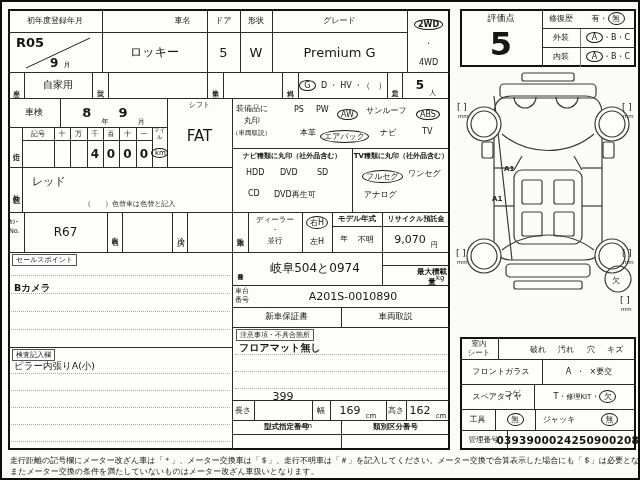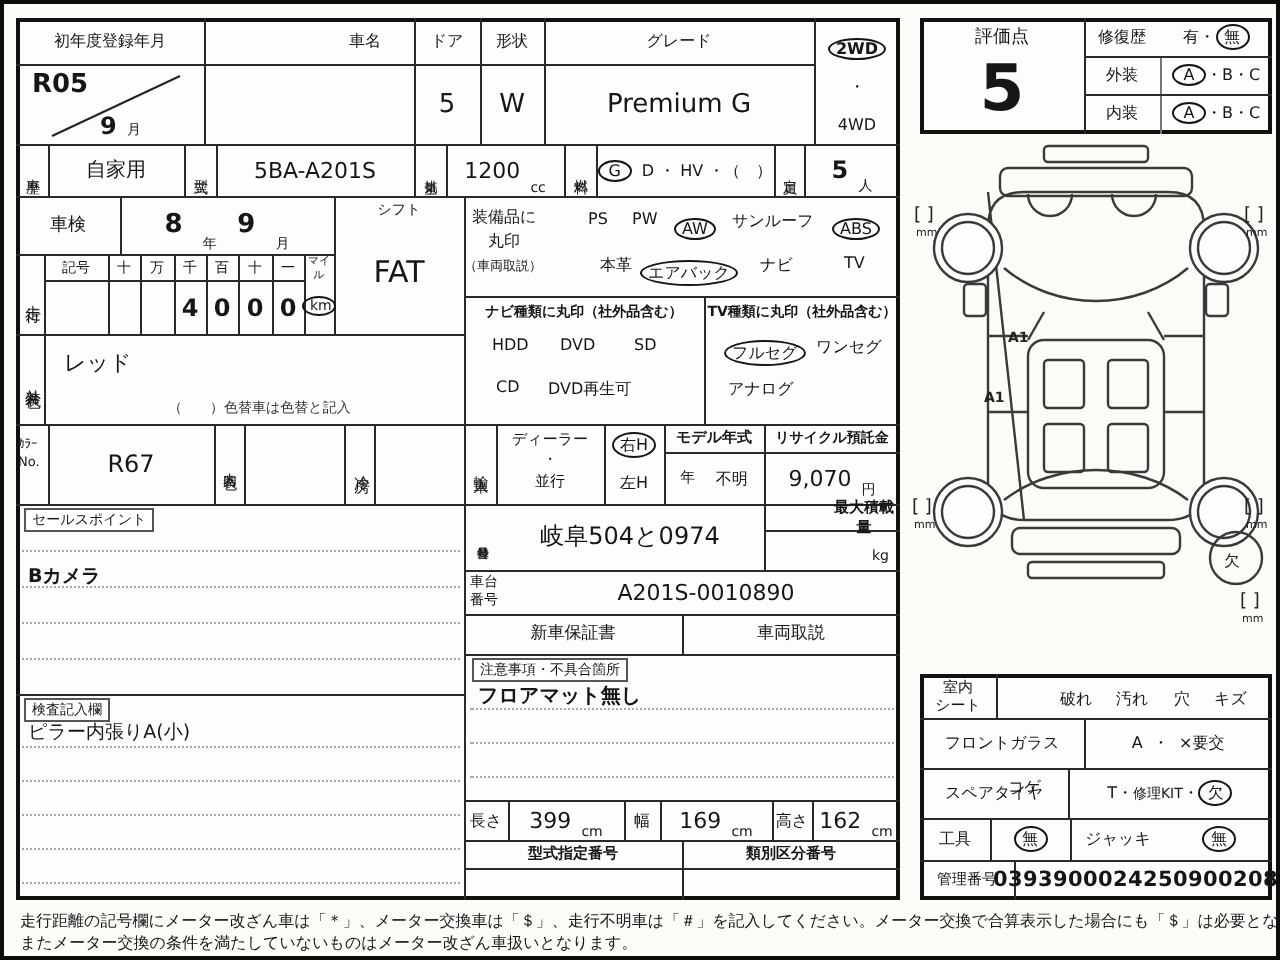--- a/index.html
+++ b/index.html
@@ -116,32 +116,29 @@
   </div>
 
   <svg class="abs" style="left:6px;top:30px;" width="94" height="40">
       <line x1="18" y1="36" x2="82" y2="6" stroke="#222" stroke-width="1"></line>
     </svg>
   <div class="abs f13 b" style="left:14px;top:33px;">R05</div>
   <div class="abs nw" style="left:48px;top:50px;">
     <span class="f12 b">9</span>
     <span class="f7">月</span>
   </div>
+  <div class="abs c f12" style="left:100px;top:30px;width:105px;height:40px;">ロッキー</div>
   <div class="abs c f13" style="left:205px;top:30px;width:33px;height:40px;">5</div>
   <div class="abs c f13" style="left:238px;top:30px;width:32px;height:40px;">W</div>
   <div class="abs c f13" style="left:270px;top:30px;width:135px;height:40px;">Premium G</div>
 
   <div class="abs c vert f7" style="left:6px;top:70px;width:16px;height:26px;">車歴</div>
   <div class="abs c f10" style="left:22px;top:70px;width:68px;height:26px;">自家用</div>
   <div class="abs c vert f7" style="left:90px;top:70px;width:16px;height:26px;">型式</div>
-  <div class="abs c f11" style="left:106px;top:70px;width:99px;height:26px;">5BA-A201S</div>
   <div class="abs c vert f6" style="left:205px;top:70px;width:16px;height:26px;">排気量</div>
-  <div class="abs c nw" style="left:221px;top:70px;width:59px;height:26px;">
-    <span class="f11">1200</span>&nbsp;<span class="f7" style="align-self:flex-end;">cc</span>
-  </div>
   <div class="abs c vert f7" style="left:280px;top:70px;width:16px;height:26px;">燃料</div>
   <div class="abs c nw" style="left:296px;top:70px;width:89px;height:26px;">
     <span class="circ f8">G</span>&nbsp;<span class="f8">D ・ HV ・（　）</span>
   </div>
   <div class="abs c vert f7" style="left:385px;top:70px;width:15px;height:26px;">定員</div>
   <div class="abs c nw" style="left:400px;top:70px;width:48px;height:26px;">
     <span class="f12 b">5</span>&nbsp;<span class="f7" style="align-self:flex-end;">人</span>
   </div>
 
   <div class="abs c f9" style="left:6px;top:96px;width:52px;height:29px;">車検</div>
@@ -217,42 +214,42 @@
   <div class="abs c nw" style="left:330px;top:226px;width:50px;height:22px;">
     <span class="f75">年</span>&nbsp;&nbsp;<span class="f8">不明</span>
   </div>
   <div class="abs c f7 b" style="left:380px;top:210px;width:68px;height:14px;">リサイクル預託金</div>
   <div class="abs c nw" style="left:380px;top:226px;width:68px;height:22px;">
     <span class="f11">9,070</span>&nbsp;<span class="f7" style="align-self:flex-end;">円</span>
   </div>
 
   <div class="abs c vert" style="left:230px;top:251px;width:16px;height:31px;font-size:6px;letter-spacing:0;">登録番号</div>
   <div class="abs c f12" style="left:246px;top:250px;width:134px;height:33px;">岐阜504と0974</div>
-  <div class="abs c f75 b" style="left:380px;top:250px;width:68px;height:13px;padding-left:32px;">最大積載量</div>
+  <div class="abs c f75 b" style="left:380px;top:268px;width:68px;height:13px;padding-left:32px;">最大積載量</div>
   <div class="abs f7" style="left:434px;top:272px;">kg</div>
   <div class="abs f7" style="left:233px;top:285px;line-height:9px;">
     <span>車台</span><br>
     <span>番号</span>
   </div>
   <div class="abs c f11" style="left:254px;top:283px;width:194px;height:22px;">A201S-0010890</div>
 
   <div class="abs c f85" style="left:339px;top:305px;width:109px;height:20px;">車両取説</div>
   <div class="abs c f85" style="left:230px;top:305px;width:109px;height:20px;">新車保証書</div>
 
   <div class="tab" style="left:234px;top:327px;">注意事項・不具合箇所</div>
   <div class="abs f10 b" style="left:237px;top:339px;">フロアマット無し</div>
 
   <div class="tab" style="left:10px;top:252px;">セールスポイント</div>
   <div class="abs b" style="left:12px;top:280px;font-size:9.5px;">Bカメラ</div>
 
   <div class="tab" style="left:10px;top:347px;">検査記入欄</div>
   <div class="abs" style="left:12px;top:358px;font-size:9.5px;">ピラー内張りA(小)</div>
 
   <div class="abs c f8" style="left:230px;top:398px;width:22px;height:20px;">長さ</div>
-  <div class="abs c nw" style="left:252px;top:398px;width:58px;height:20px;">
+  <div class="abs c nw" style="left:252px;top:398px;width:58px;height:20px;flex-direction:column;">
     <span class="f11">399</span>&nbsp;<span class="f7" style="align-self:flex-end;">cm</span>
   </div>
   <div class="abs c f8" style="left:310px;top:398px;width:18px;height:20px;">幅</div>
   <div class="abs c nw" style="left:328px;top:398px;width:56px;height:20px;">
     <span class="f11">169</span>&nbsp;<span class="f7" style="align-self:flex-end;">cm</span>
   </div>
   <div class="abs c f8" style="left:384px;top:398px;width:20px;height:20px;">高さ</div>
   <div class="abs c nw" style="left:404px;top:398px;width:44px;height:20px;">
     <span class="f11">162</span>&nbsp;<span class="f7" style="align-self:flex-end;">cm</span>
   </div>

